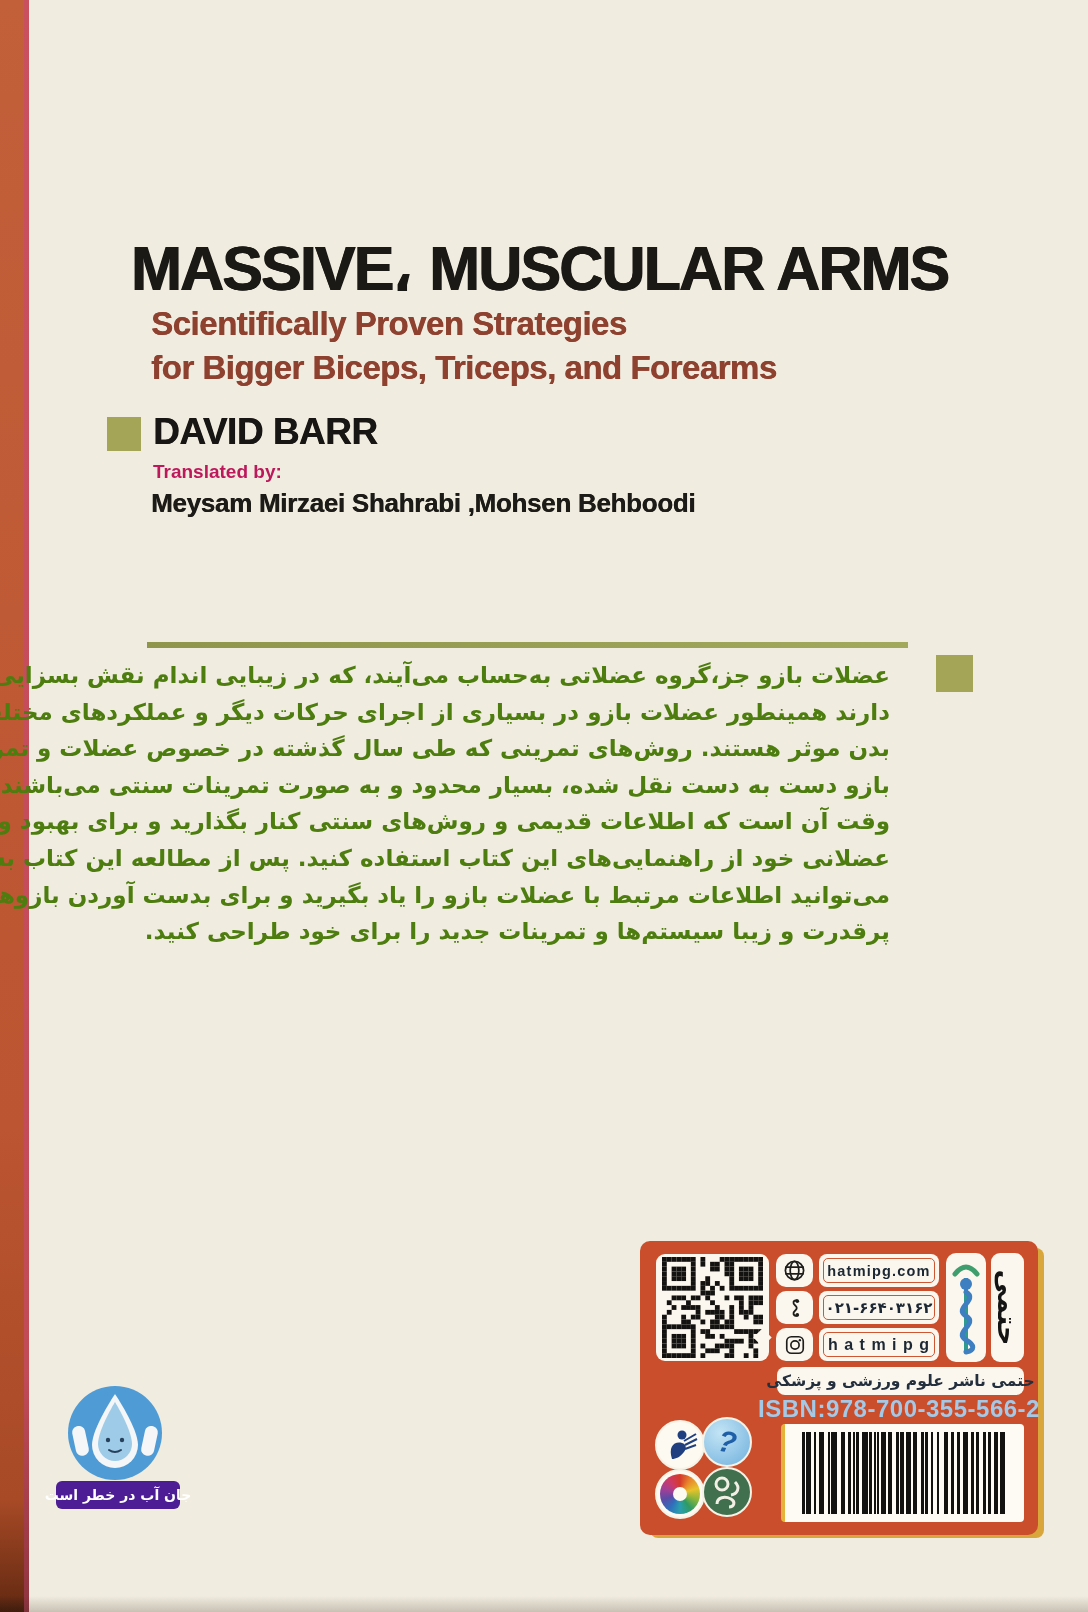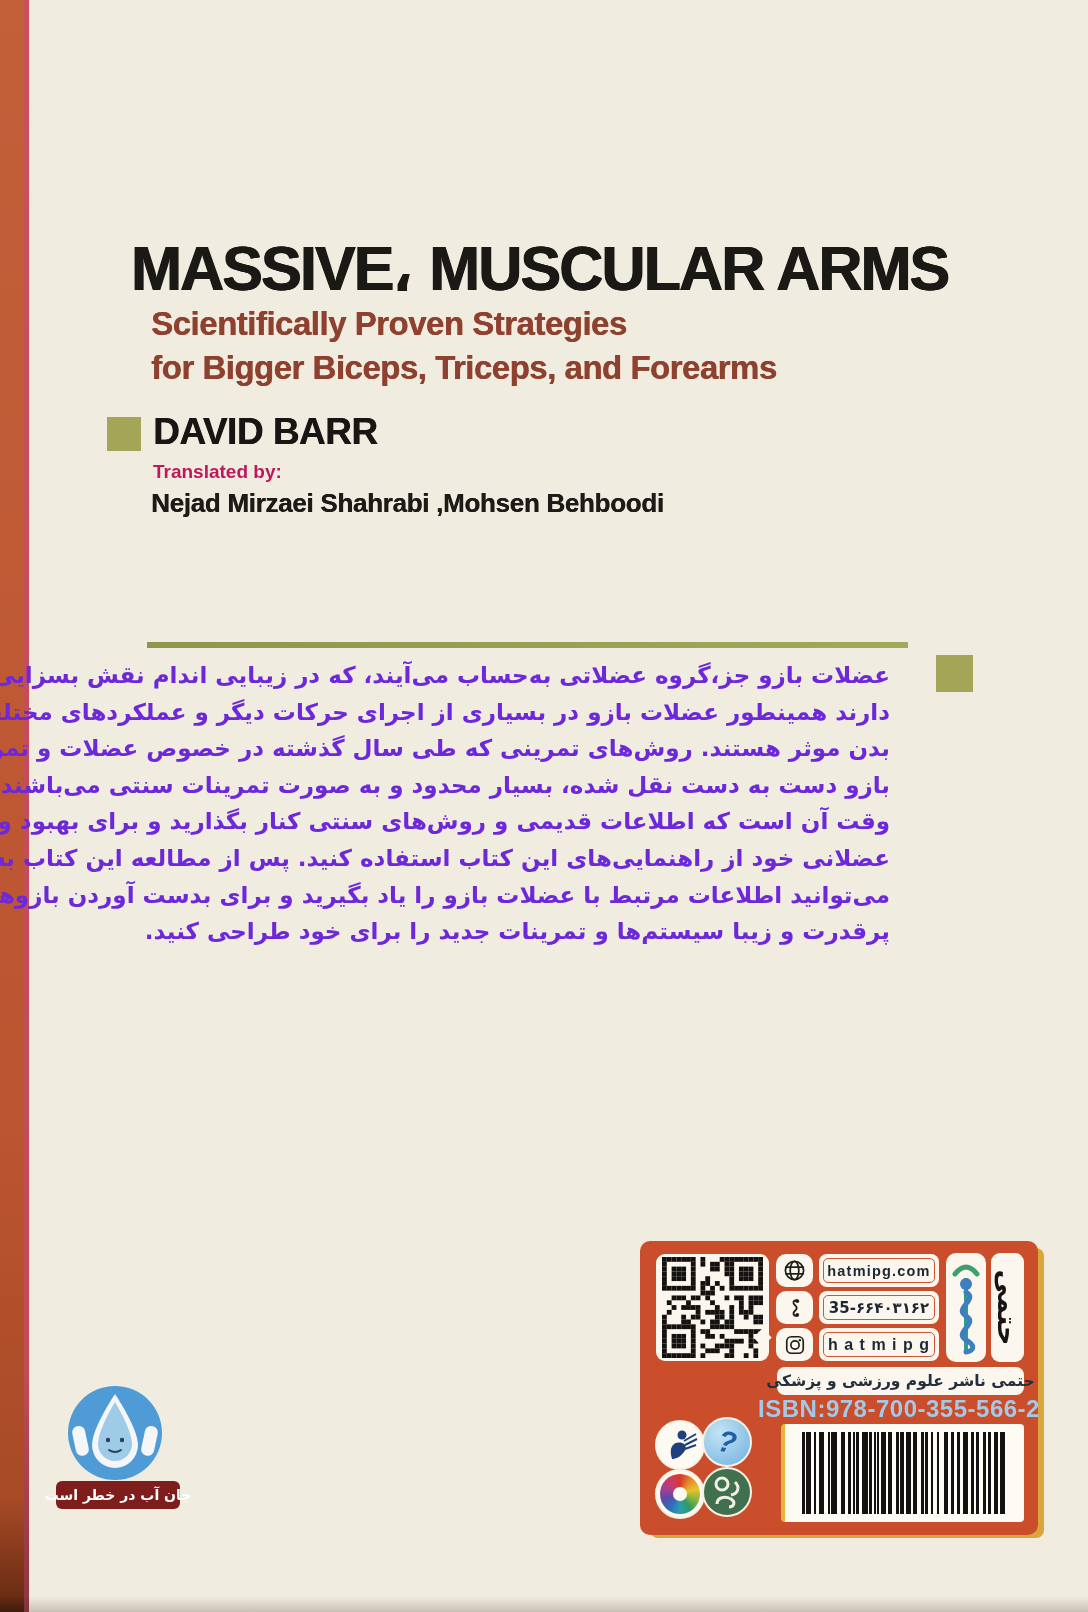--- a/index.html
+++ b/index.html
@@ -55,21 +55,21 @@
     position:absolute;left:147px;top:642px;width:761px;height:6px;
     background:linear-gradient(90deg,#8f954a,#a2a85c);
   }
   .syn-square{
     position:absolute;left:936px;top:655px;width:37px;height:37px;background:#a4a557;
   }
   .synopsis{
     position:absolute;left:148px;top:657px;width:742px;
     direction:rtl;text-align:right;
     font-family:"DejaVu Sans",sans-serif;
-    font-size:23px;line-height:36.6px;font-weight:700;color:#6d28d9;
+    font-size:23px;line-height:36.6px;font-weight:700;color:#4d7c0f;
   }
   .syn-line{white-space:nowrap;}
   
   .pubbox{
     position:absolute;left:640px;top:1200px;width:398px;height:294px;
     background:#ca4e2b;border-radius:10px;
     box-shadow:8px 5px 0 -2px #d9a63c;
     margin-top:41px;
   }
   .qr{
@@ -150,21 +150,21 @@
     position:relative;
   }
   .b3 .pin::after{
     content:"";position:absolute;left:13px;top:13px;width:14px;height:14px;border-radius:50%;background:#fdfaf2;
   }
   .b4{left:62px;top:226px;background:#41704f;}
   
   .water{position:absolute;left:66px;top:1384px;width:98px;height:98px;}
   .water-caption{
     position:absolute;left:56px;top:1481px;width:124px;height:28px;
-    background:#7f1d1d;border-radius:6px;
+    background:#4c1d95;border-radius:6px;
     display:flex;align-items:center;justify-content:center;
     font-family:"DejaVu Sans",sans-serif;font-weight:700;font-size:14px;color:#ffffff;
     direction:rtl;white-space:nowrap;
   }
   .bottom-shadow{
     position:absolute;left:0;bottom:0;width:1088px;height:16px;
     background:linear-gradient(180deg,rgba(60,40,30,0) 0%,rgba(60,40,30,.22) 100%);
   }
 </style>
 </head>
@@ -180,21 +180,21 @@
   <div class="subtitle">
     <div>Scientifically Proven Strategies</div>
     <div>for Bigger Biceps, Triceps, and Forearms</div>
   </div>
 
   <div class="author-square"></div>
   <div class="author">DAVID BARR</div>
 
   <div class="translated-label">Translated by:</div>
   <div class="translators">
-    <div>Nejad Mirzaei Shahrabi ,Mohsen Behboodi</div>
+    <div>Meysam Mirzaei Shahrabi ,Mohsen Behboodi</div>
   </div>
 
   <div class="syn-topline"></div>
   <div class="syn-square"></div>
 
   <div class="synopsis">
     <div class="syn-line">عضلات بازو جز،گروه عضلاتی به‌حساب می‌آیند، که در زیبایی اندام نقش بسزایی</div>
     <div class="syn-line">دارند همینطور عضلات بازو در بسیاری از اجرای حرکات دیگر و عملکردهای مختلف</div>
     <div class="syn-line">بدن موثر هستند. روش‌های تمرینی که طی سال گذشته در خصوص عضلات و تمرینات</div>
     <div class="syn-line">بازو دست به دست نقل شده، بسیار محدود و به صورت تمرینات سنتی می‌باشند.</div>
@@ -443,21 +443,21 @@
     </div>
 
     <div class="row-icon r2">
       <svg width="22" height="22" viewBox="0 0 24 24" fill="none" stroke="#1d1d1b" stroke-width="2" stroke-linecap="round">
         <path d="M14 3.5 C9.5 3.5 9.5 7 12 9 C14.5 11 14.5 13 12 15 C9.5 17 9.5 20.5 14 20.5"></path>
         <circle cx="14.5" cy="4.5" r="2" fill="#1d1d1b" stroke="none"></circle>
         <circle cx="14.5" cy="19.5" r="2" fill="#1d1d1b" stroke="none"></circle>
       </svg>
     </div>
     <div class="row-text r2">
-      <span class="inner t-phone" dir="ltr">35-۶۶۴۰۳۱۶۲</span>
+      <span class="inner t-phone" dir="ltr">۰۲۱-۶۶۴۰۳۱۶۲</span>
     </div>
 
     <div class="row-icon r3">
       <svg width="22" height="22" viewBox="0 0 24 24" fill="none" stroke="#1d1d1b" stroke-width="1.8">
         <rect x="3" y="3" width="18" height="18" rx="5"></rect>
         <circle cx="12" cy="12" r="4.5"></circle>
         <circle cx="17.3" cy="6.7" r="1.3" fill="#1d1d1b" stroke="none"></circle>
       </svg>
     </div>
     <div class="row-text r3">

